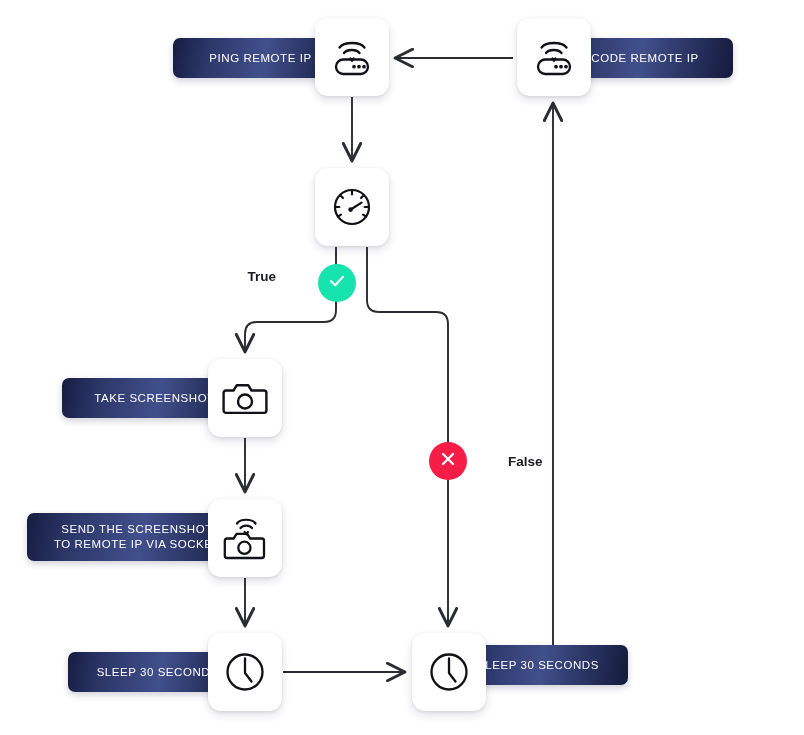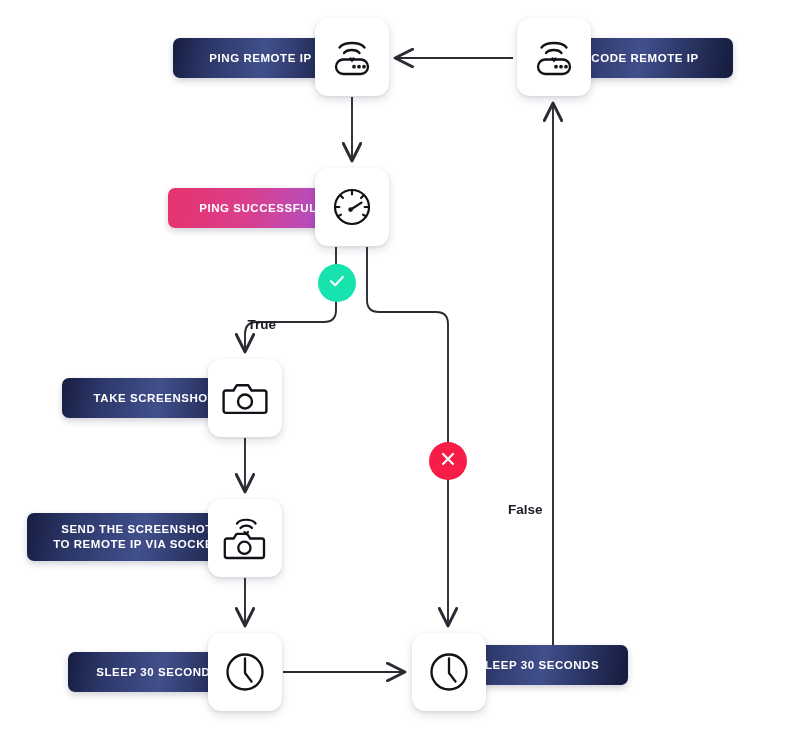--- a/index.html
+++ b/index.html
@@ -27,21 +27,21 @@
   .node svg { display: block; }
 
   
   .pill {
     position: absolute;
     height: 40px;
     border-radius: 7px;
     display: flex; align-items: center; justify-content: center;
     color: #ffffff;
     font-size: 11.5px;
-    font-weight: bold;
+    font-weight: normal;
     letter-spacing: .55px;
     text-align: center;
     line-height: 1.25;
     padding: 0 1px;
     z-index: 3;
     box-shadow: 0 3px 7px rgba(20,25,60,.20);
     white-space: pre-line;
   }
   .pill.navy {
     background: linear-gradient(100deg,#161d42 0%, #2c3768 20%, #414f8c 52%, #26305c 80%, #141a3c 100%);
@@ -62,21 +62,20 @@
   .badge.yes { background: #16e3ae; }
   .badge.no  { background: #f71d47; }
 
   .branch-text {
     position: absolute;
     font-size: 13.5px;
     font-weight: bold;
     color: #1a1a24;
     z-index: 6;
     white-space: nowrap;
-    margin-top: 48px;
   }
 </style>
 </head>
 <body>
 
 <div id="canvas">
 
   <svg id="wires" viewBox="0 0 804 735" xmlns="http://www.w3.org/2000/svg">
     <defs>
       <marker id="arrow" viewBox="0 0 12 12" refX="10.5" refY="6" markerWidth="11" markerHeight="11" orient="auto-start-reverse">
@@ -100,21 +99,20 @@
       <path d="M 283 672 L 404 672" marker-end="url(#arrow)"></path>
 
       <path d="M 553 645 L 553 104" marker-end="url(#arrow)"></path>
     </g>
   </svg>
 
   <div class="pill navy" style="left:173px;top:38px;width:175px;">PING REMOTE IP</div>
 
   <div class="pill navy" style="left:540px;top:38px;width:193px;">DECODE REMOTE IP</div>
 
-  <div class="pill magenta" style="left:168px;top:188px;width:180px;">PING SUCCESSFUL</div>
 
   <div class="pill navy" style="left:62px;top:378px;width:185px;">TAKE SCREENSHOT</div>
 
   <div class="pill navy two-line" style="left:27px;top:513px;width:220px;">SEND THE SCREENSHOT
 TO REMOTE IP VIA SOCKET</div>
 
   <div class="pill navy" style="left:68px;top:652px;width:179px;">SLEEP 30 SECONDS</div>
 
   <div class="pill navy" style="left:448px;top:645px;width:180px;">SLEEP 30 SECONDS</div>
 

